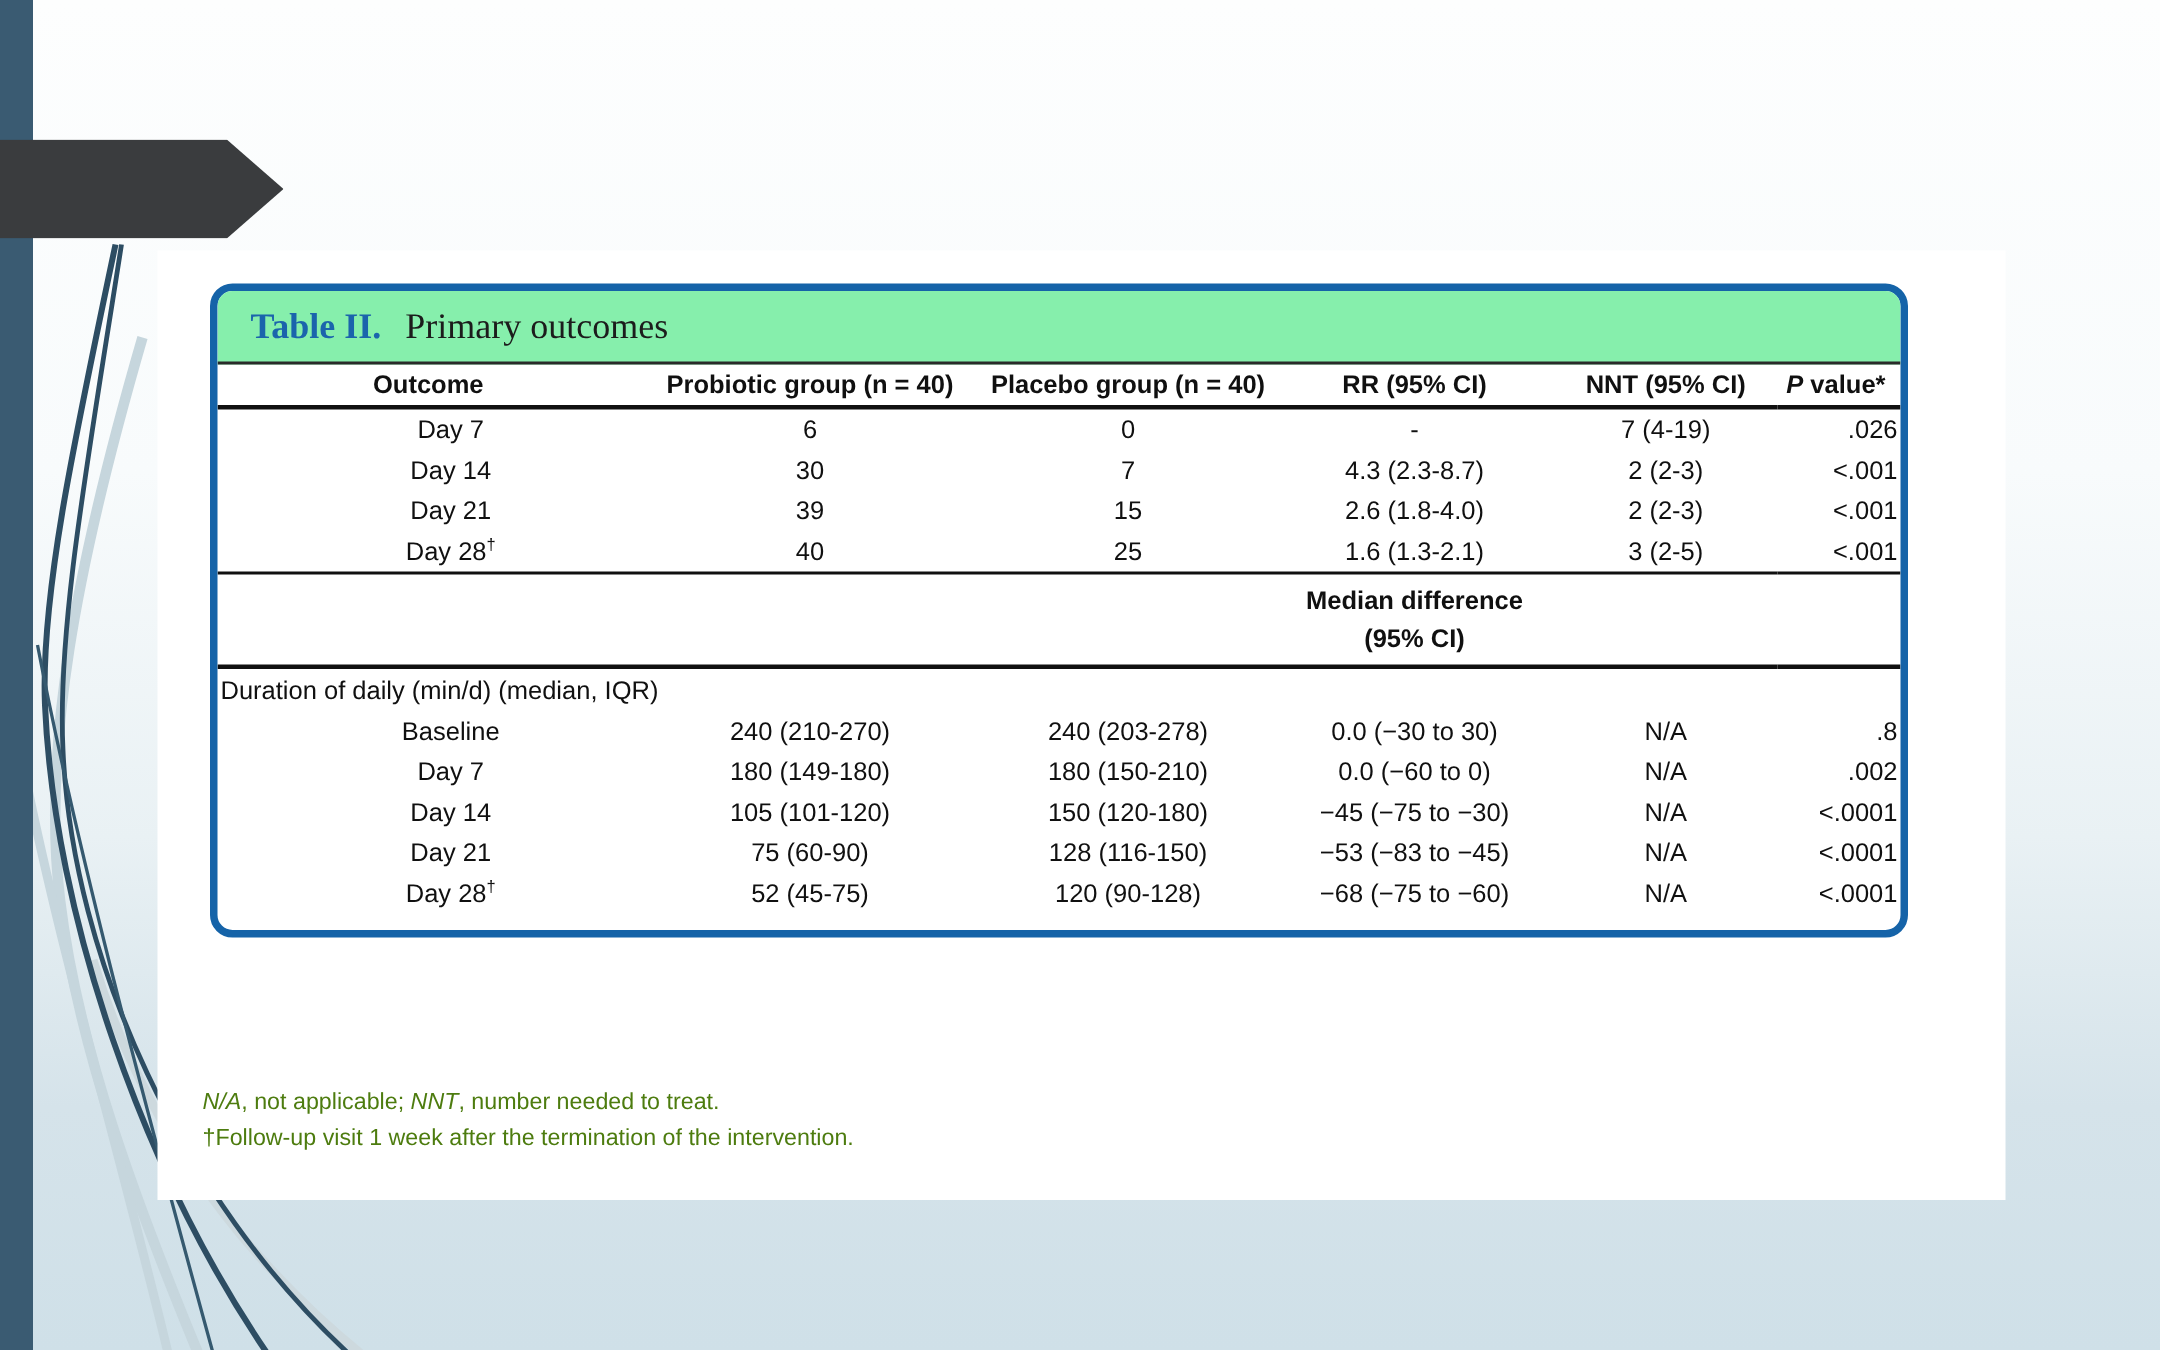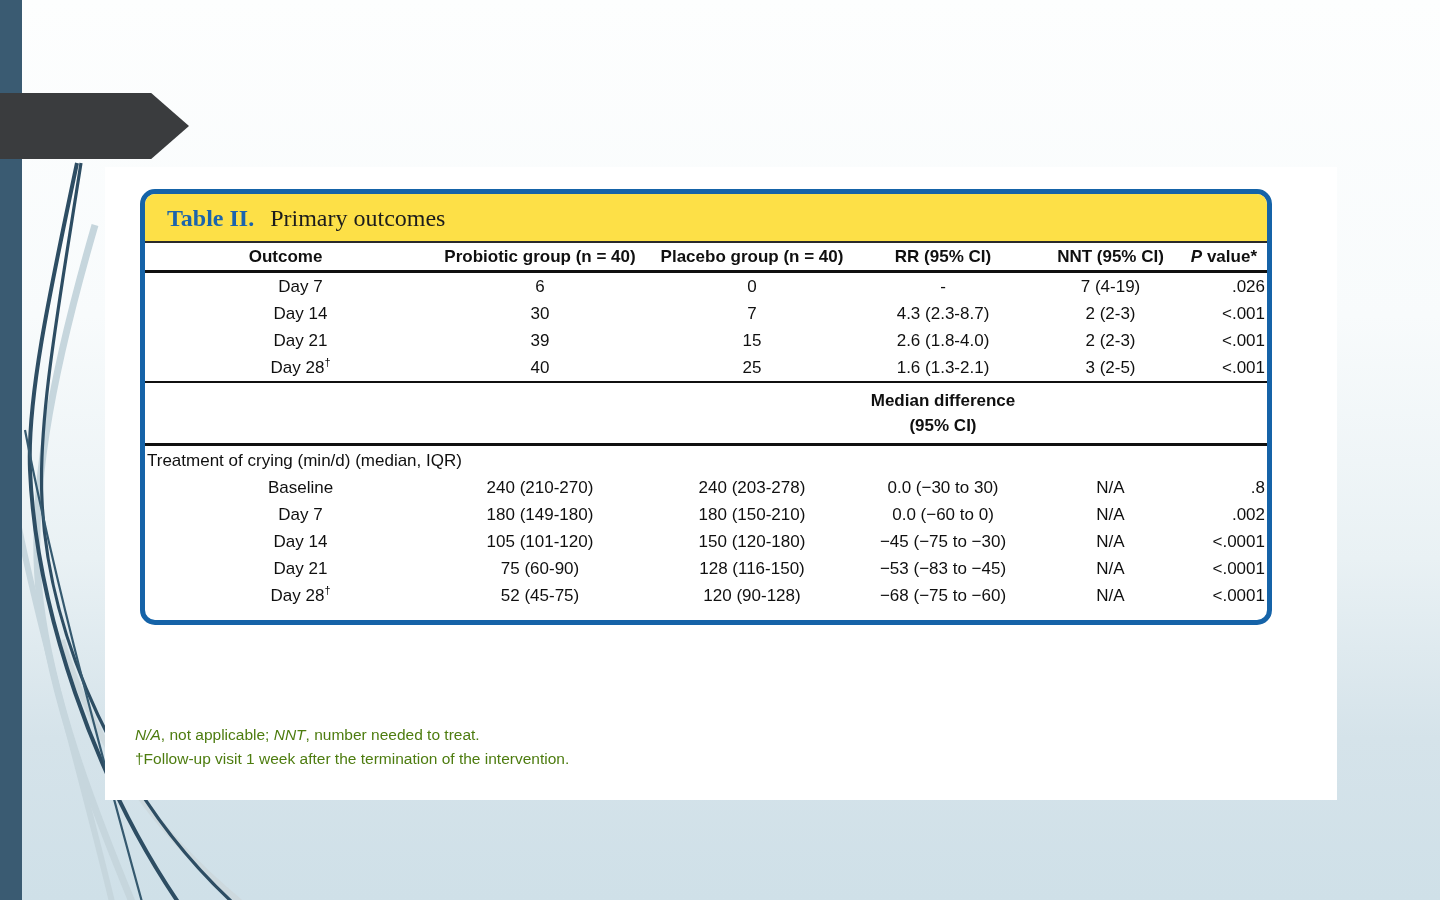--- a/index.html
+++ b/index.html
@@ -14,21 +14,21 @@
     position:absolute;left:0;top:93px;width:189px;height:66px;background:#3a3c3e;
     clip-path:polygon(0 0,80% 0,100% 50%,80% 100%,0 100%);
   }
   .panel{position:absolute;left:105px;top:167px;width:1232px;height:633px;background:#ffffff;}
   .jtable{
     position:absolute;left:35px;top:22px;width:1132px;
     border:5px solid #1563a8;border-radius:15px;overflow:hidden;background:#fff;
     box-sizing:border-box;
   }
   .jtitle{
-    background:#fde047;padding:11px 36px 9px 22px;
+    background:#86efac;padding:11px 36px 9px 22px;
     font-family:"Liberation Serif",serif;font-size:24px;
     border-bottom:2px solid #2a2a2a;
   }
   .jtitle .tlabel{color:#1b64ac;font-weight:bold;margin-right:16px;}
   .jtitle .ttext{color:#1c1c1c;}
   table.data{width:100%;border-collapse:collapse;font-size:17px;color:#101010;table-layout:fixed;}
   table.data th,table.data td{padding:1px 2px;line-height:25px;}
   thead th{font-weight:bold;text-align:center;padding:10px 2px 9px 2px;border-bottom:3px solid #101010;}
   thead th.pcol{text-align:right;padding-right:10px;}
   td{text-align:center;}
@@ -125,21 +125,21 @@
           <tr class="midrow">
             <td></td>
             <td></td>
             <td></td>
             <td>Median difference (95% CI)</td>
             <td></td>
             <td></td>
           </tr>
 
           <tr class="firstdata">
-            <td class="glabel" colspan="6">Treatment of crying (min/d) (median, IQR)</td>
+            <td class="glabel" colspan="6">Duration of daily (min/d) (median, IQR)</td>
           </tr>
           <tr>
             <td class="lab" style="padding-left:32px"><span>Baseline</span><sup></sup></td>
             <td>240 (210-270)</td>
             <td>240 (203-278)</td>
             <td>0.0 (−30 to 30)</td>
             <td>N/A</td>
             <td class="pval">.8</td>
           </tr>
           <tr>

